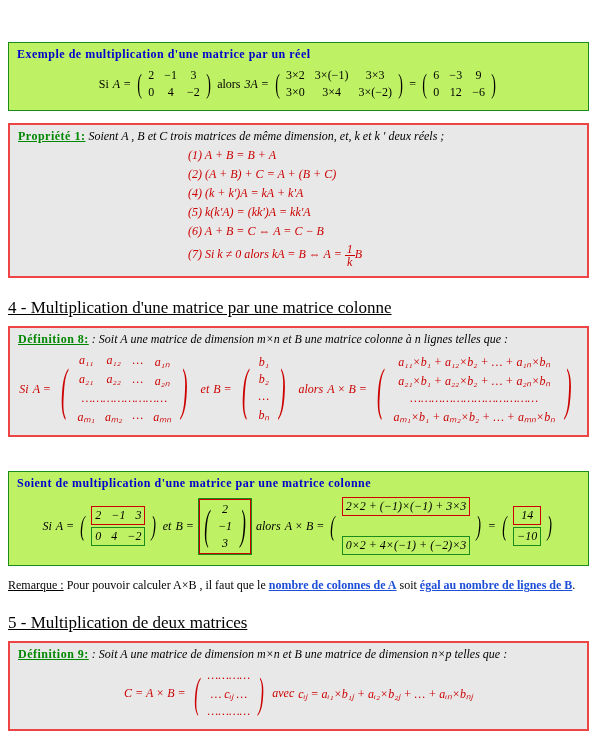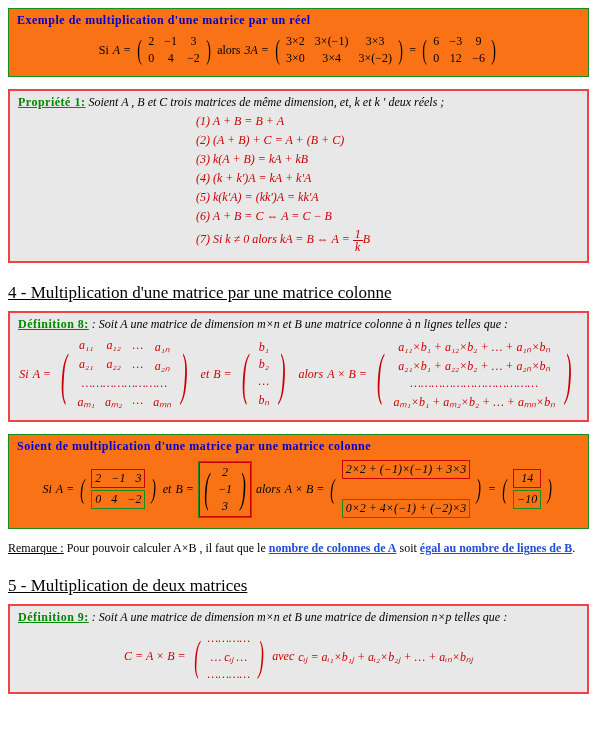--- a/index.html
+++ b/index.html
@@ -9,21 +9,22 @@
     margin: 0;
     padding: 8px;
     width: 581px;
   }
   .box {
     padding: 4px 8px;
     margin-bottom: 12px;
   }
   .box-green {
     border: 1px solid #1a8c1a;
-    background: #f97316;
+    background: #bef264;
+    margin-top: 34px;
   }
   .box-grey {
     border: 2px solid #ef4444;
     background: #e8e8e8;
   }
   .title-blue {
     color: #0000cc;
     font-weight: bold;
     letter-spacing: 0.5px;
   }
@@ -83,21 +84,21 @@
     align-items: center;
     vertical-align: middle;
     line-height: 1;
   }
   .frac-num { border-bottom: 1px solid #cc0000; padding: 0 2px; }
   .frac-den { padding: 0 2px; }
   .prop-list {
     margin-left: 170px;
   }
   .prop-item {
-    margin: 4px 8px;
+    margin: 4px 0;
   }
   .ul-red {
     text-decoration: underline;
     color: #1d4ed8;
     font-weight: bold;
   }
   .boxed-green {
     border: 1.5px solid #1a8c1a;
     padding: 1px 3px;
     display: inline-block;
@@ -159,21 +160,20 @@
 </div>
 
 <div class="box box-grey">
   <div>
     <span class="title-green">Propriété 1:</span>
     <span class="italic">Soient A , B et C trois matrices de même dimension, et, k et k ' deux réels ;</span>
   </div>
   <div class="prop-list">
     <div class="prop-item red italic">(1) A + B = B + A</div>
     <div class="prop-item red italic">(2) (A + B) + C = A + (B + C)</div>
-    <div class="prop-item red italic">(3) k(A + B) = kA + kB</div>
     <div class="prop-item red italic">(4) (k + k')A = kA + k'A</div>
     <div class="prop-item red italic">(5) k(k'A) = (kk')A = kk'A</div>
     <div class="prop-item red italic">(6) A + B = C ⇔ A = C − B</div>
     <div class="prop-item red italic">
       <span>(7) Si k ≠ 0 alors kA = B ⇔ A = </span><span class="frac">
           <span class="frac-num">1</span>
           <span class="frac-den">k</span>
         </span><span>B</span>
     </div>
   </div>

